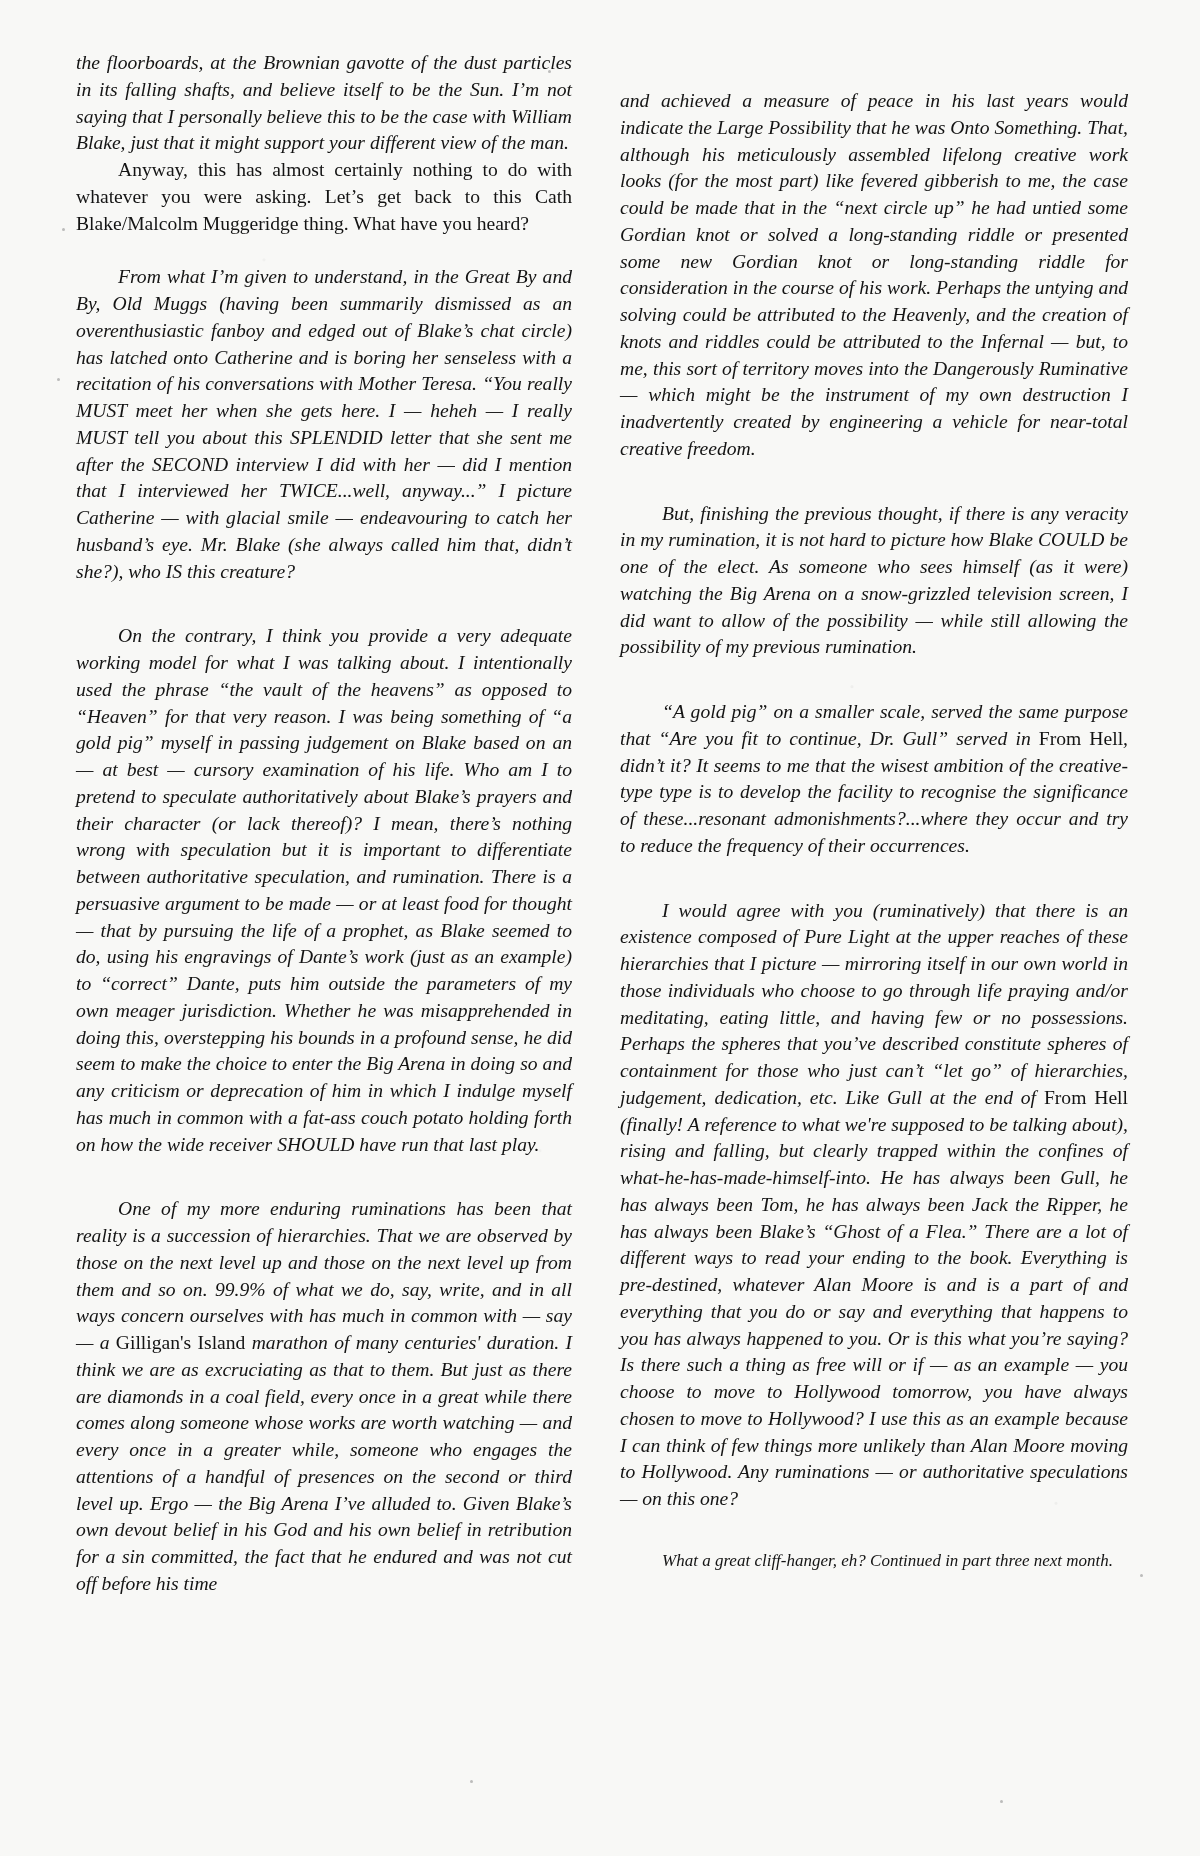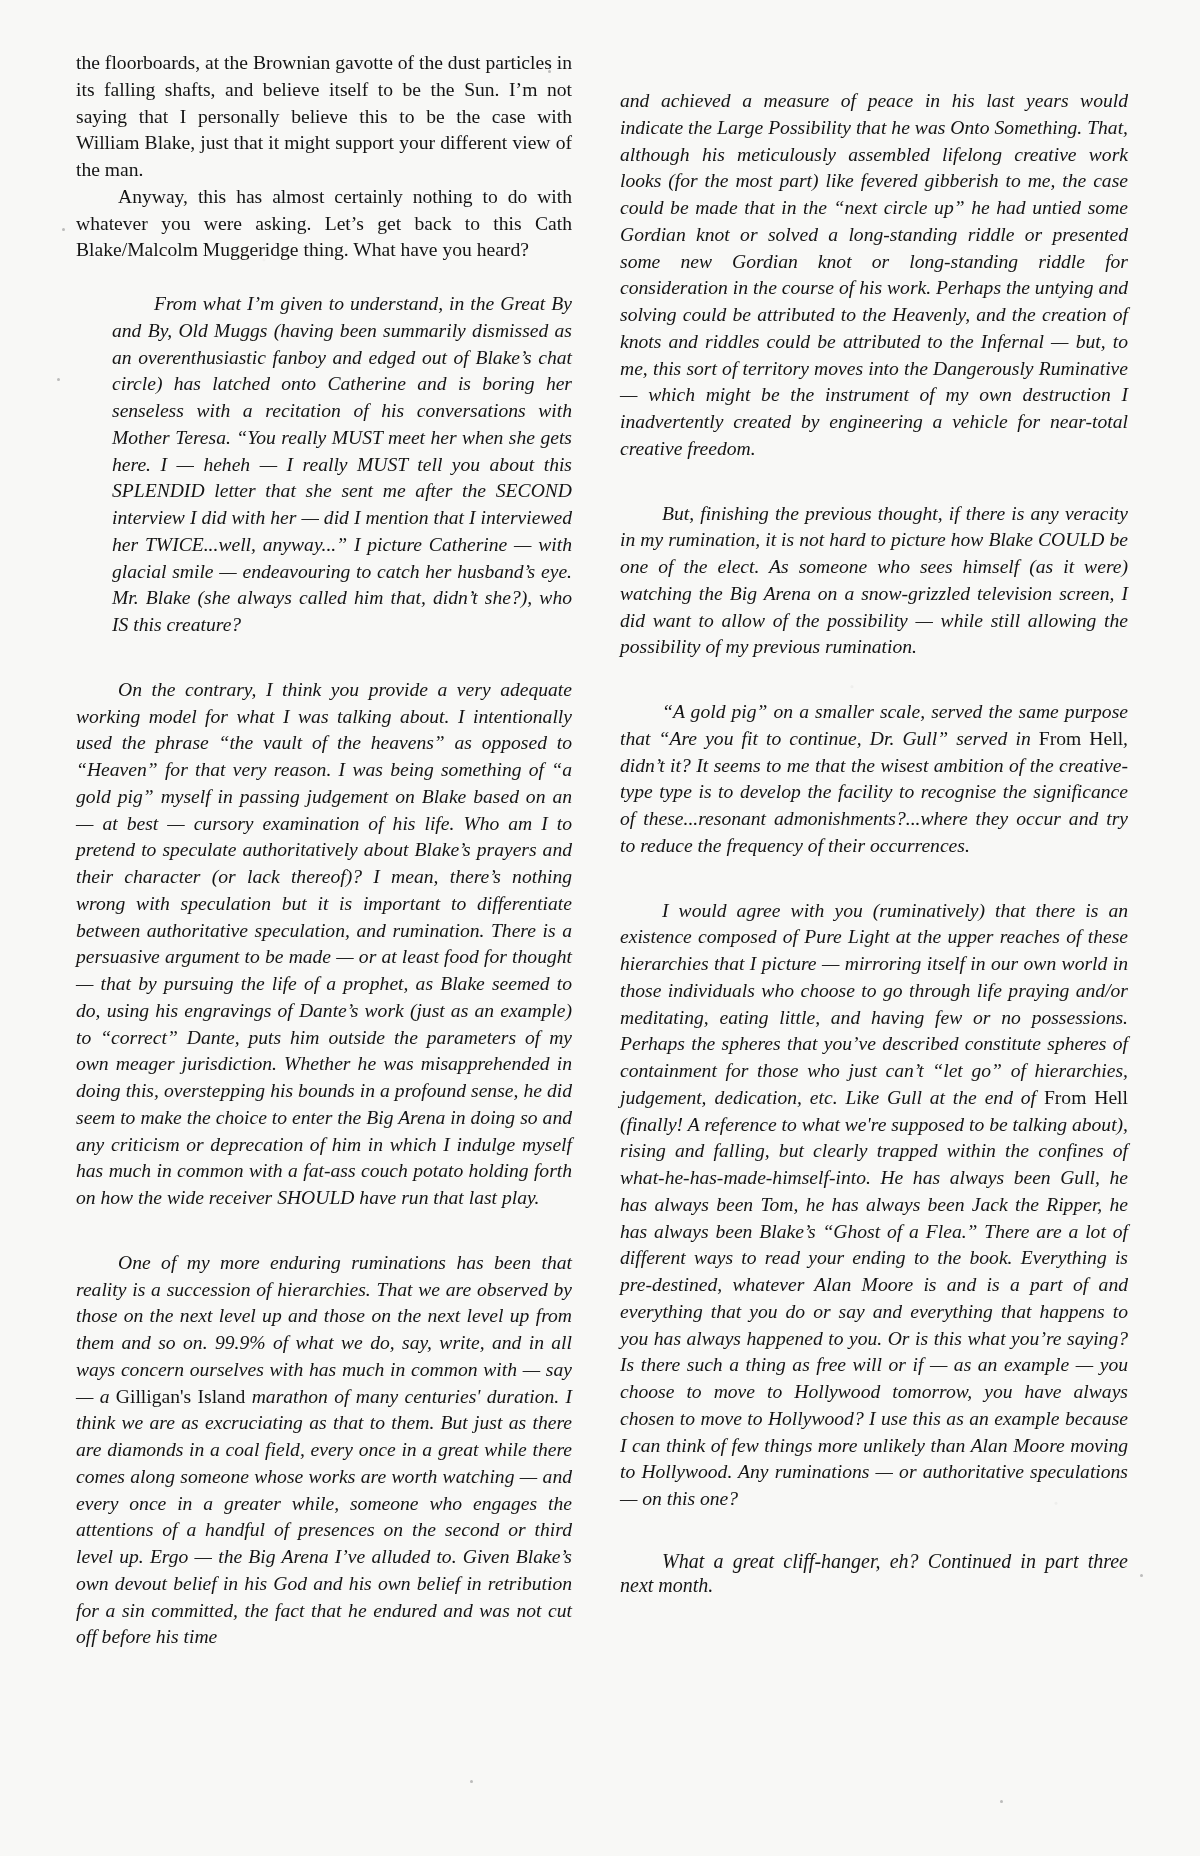--- a/index.html
+++ b/index.html
@@ -41,37 +41,37 @@
     .col-right {
       left: 620px;
       width: 508px;
     }
     p {
       margin: 0;
       text-indent: 42px;
     }
     p.no-indent {
       text-indent: 0;
+      font-style: italic;
     }
     .roman {
       font-style: normal;
     }
     .italic {
       font-style: italic;
       margin-top: 38px;
     }
     .gap-before {
       margin-top: 27px;
-      margin-left: 36px;
     }
     .gap-before-lg {
       margin-top: 36px;
     }
     .closing {
-      font-size: 20px;
+      font-size: 17px;
       line-height: 24px;
     }
     .speck {
       position: absolute;
       width: 3px; height: 3px;
       border-radius: 50%;
       background: #8a8a8a;
       opacity: 0.55;
     }
   </style>

